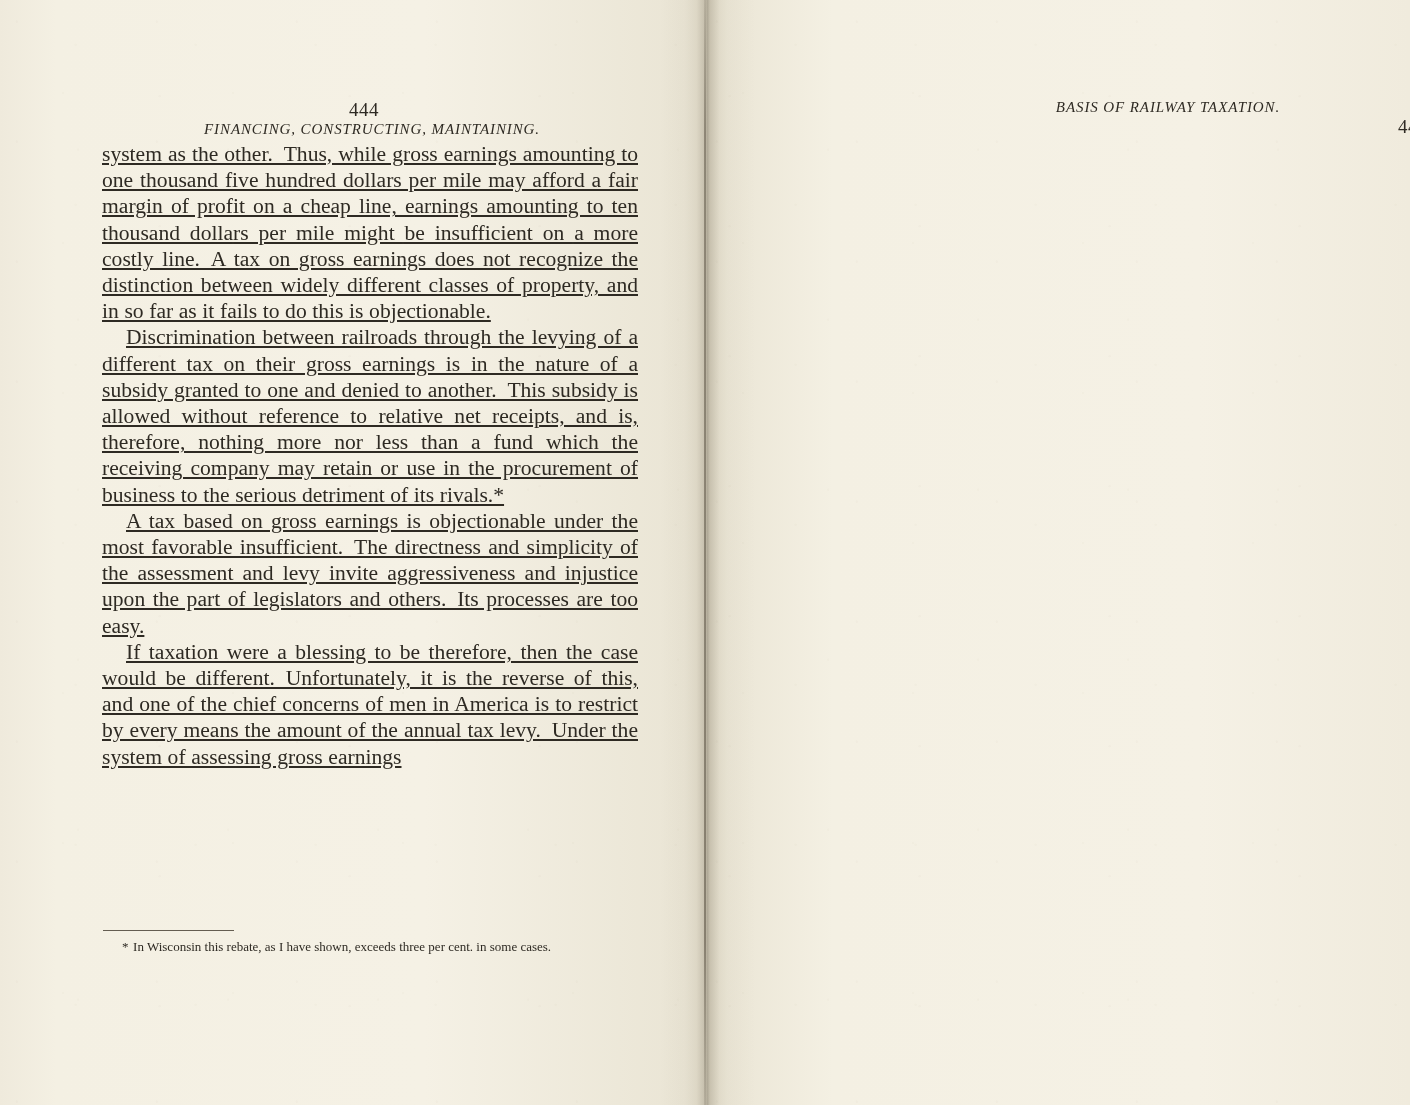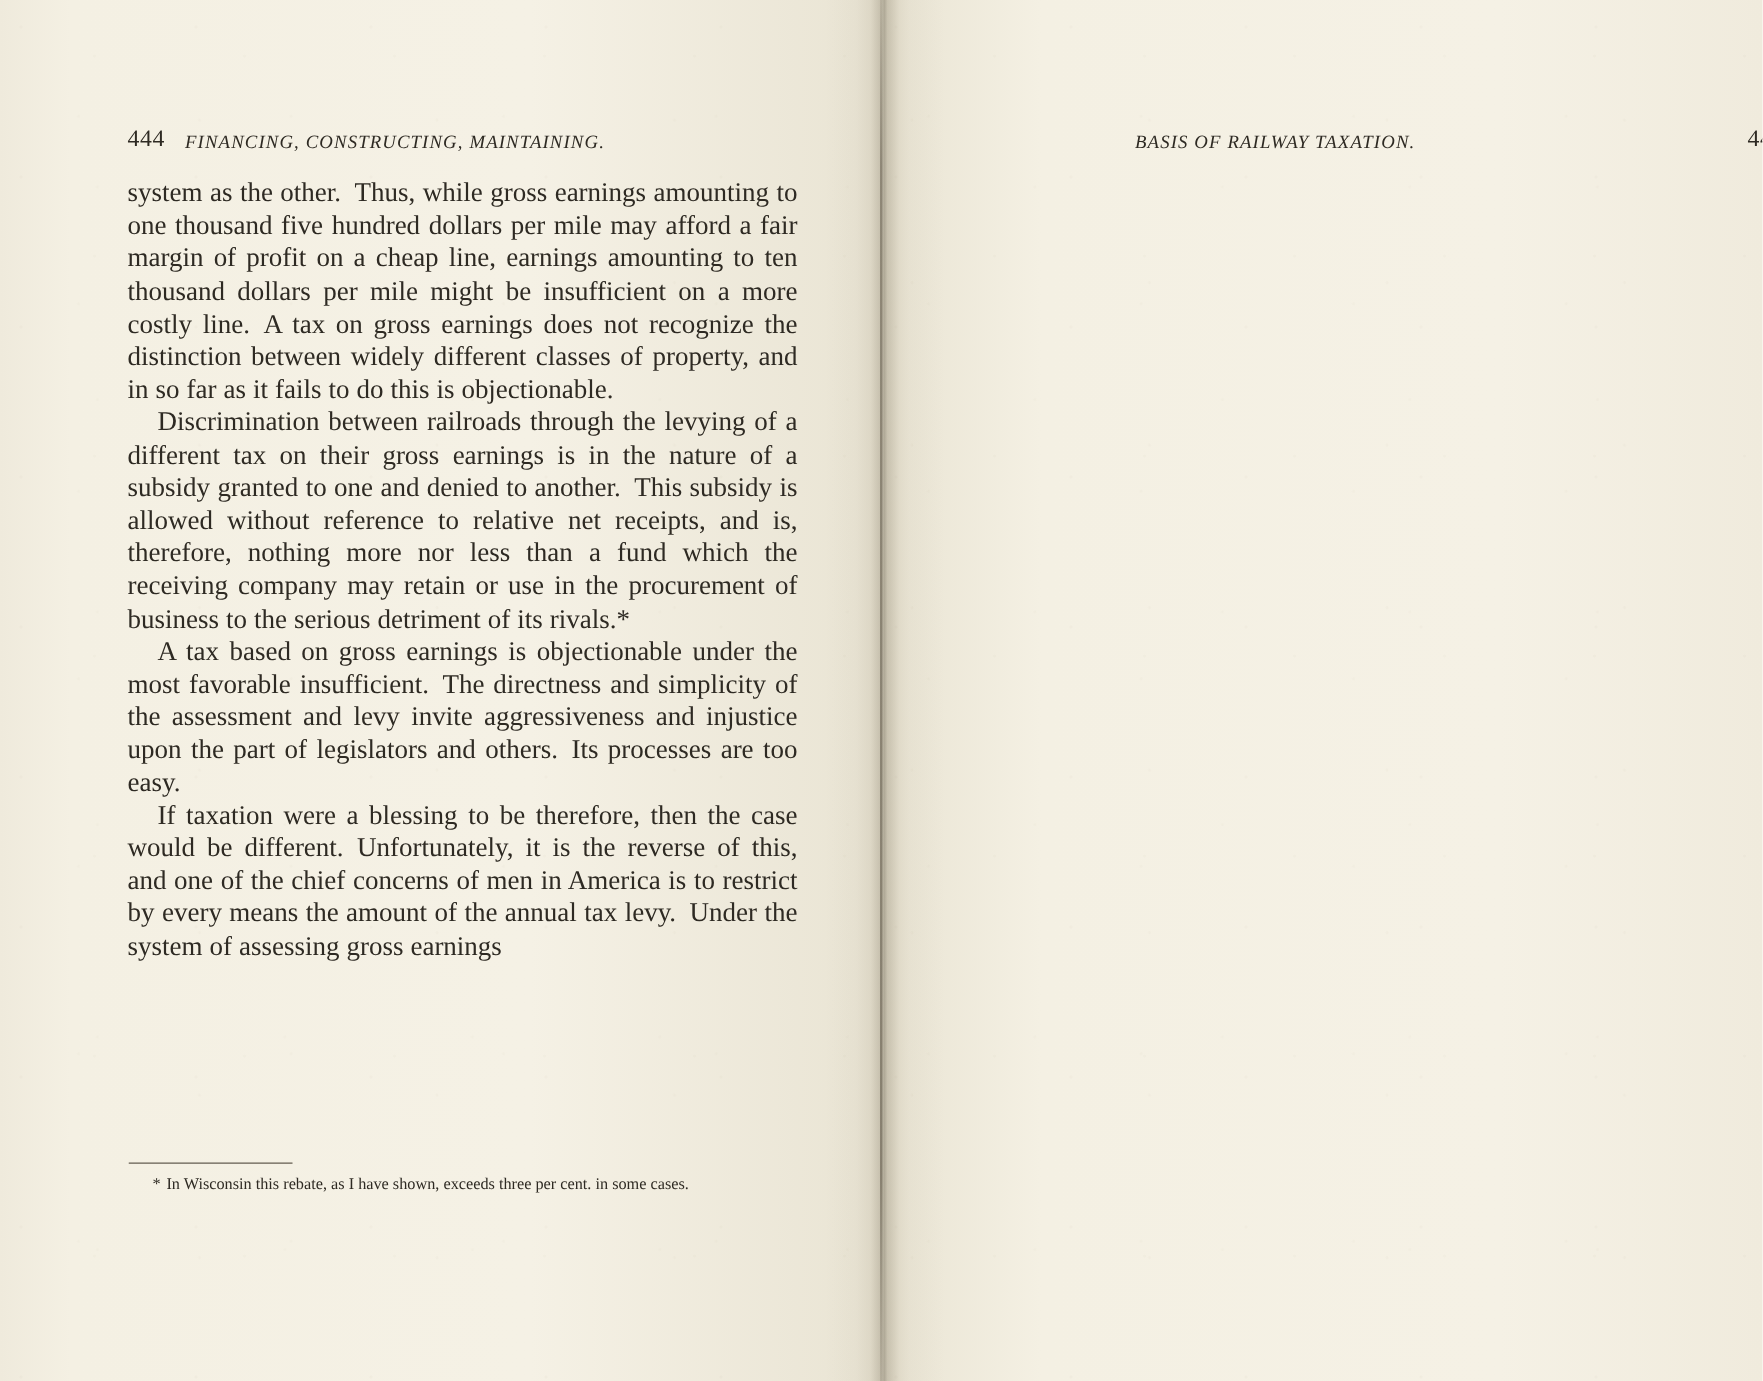--- a/index.html
+++ b/index.html
@@ -79,25 +79,26 @@
     height: 1105px;
   }
   .page.left  { left: 0;     width: 706px; }
   .page.right { left: 722px; width: 767px; }
 
   .runhead {
     position: absolute;
     top: 99px;
     height: 24px;
     display: flex;
-    align-items: flex-end;
+    align-items: center;
     font-size: 18.5px;
     font-style: italic;
     letter-spacing: 0.6px;
     white-space: nowrap;
+    flex-direction: column;
   }
   .runhead.left  { left: 102px; width: 540px; }
   .runhead.right { left: 186px; width: 520px; }
 
   .folio {
     font-style: normal;
     font-size: 19px;
     letter-spacing: 0.5px;
   }
   .runhead-title {
@@ -109,20 +110,21 @@
   .runhead.right .folio { margin-left: auto; }
 
   .col {
     position: absolute;
     font-size: 21.6px;
     line-height: 26.2px;
     text-align: justify;
     text-justify: inter-word;
     hyphens: none;
     word-spacing: 0.2px;
+    text-decoration: underline;
   }
   .col.left  { left: 102px; top: 141px; width: 536px; }
 
   .col p {
     margin: 0;
     text-indent: 24px;
   }
   .col p.first { text-indent: 0; }
   .col p:last-child { text-align: justify; }
 

